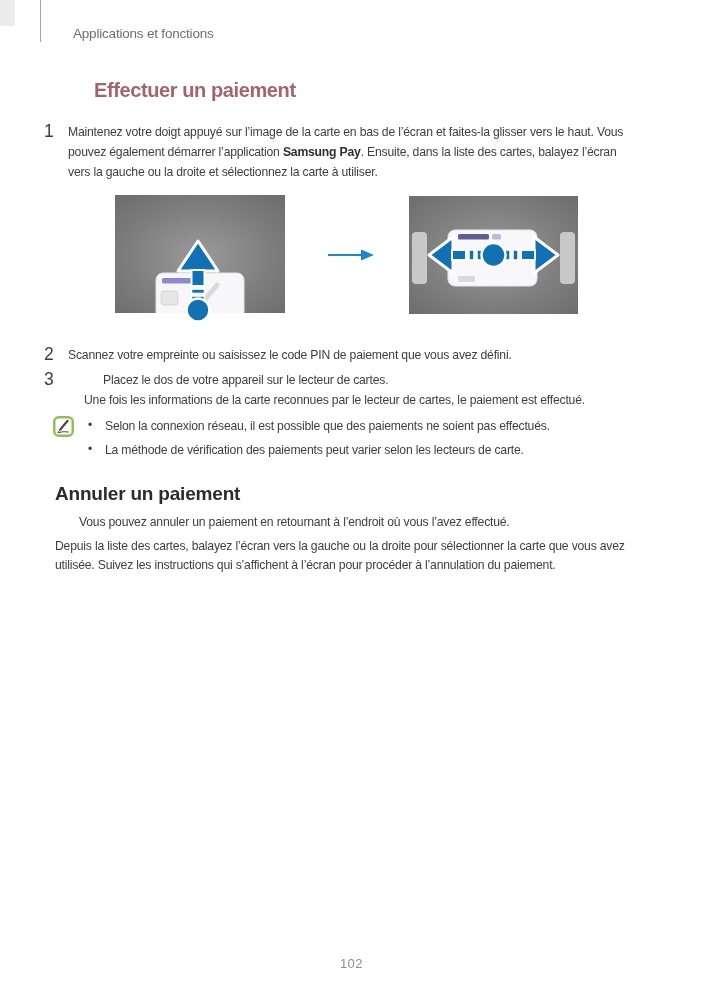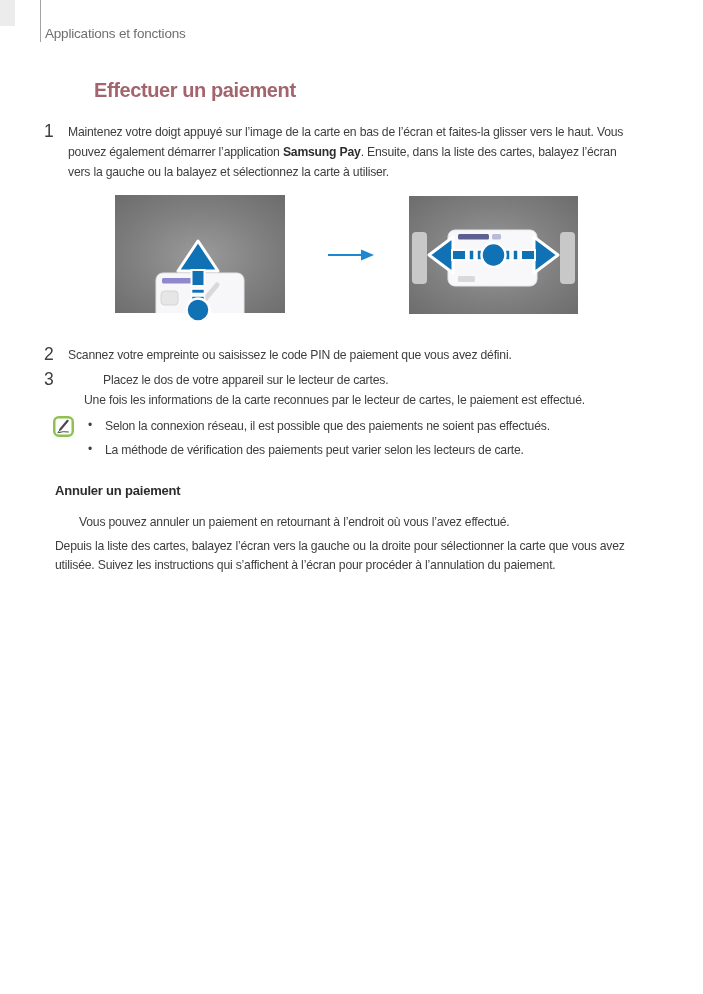--- a/index.html
+++ b/index.html
@@ -4,24 +4,24 @@
 <style>
   html,body { margin:0; padding:0; background:#ffffff; }
   .page {
     position:relative; width:703px; height:994px; background:#ffffff;
     font-family:"Liberation Sans","DejaVu Sans",sans-serif; overflow:hidden;
   }
   .abs { position:absolute; }
 
   .corner-shade { left:0; top:0; width:15px; height:26px; background:#ececec; }
   .header-rule { left:40px; top:0; width:1px; height:42px; background:#a3a3a3; }
-  .header-text { left:45px; top:26px; font-size:13.5px; color:#6f6f6f; letter-spacing:-0.2px; white-space:nowrap; }
+  .header-text { left:73px; top:26px; font-size:13.5px; color:#6f6f6f; letter-spacing:-0.2px; white-space:nowrap; }
 
   .h1 { left:55px; top:79px; font-size:20px; font-weight:bold; color:#a3646e; letter-spacing:-0.4px; white-space:nowrap;margin-left:39px; }
-  .h2 { left:55px; top:483px; font-size:13px; font-weight:bold; color:#2c2c2c; letter-spacing:-0.2px; white-space:nowrap; }
+  .h2 { left:55px; top:483px; font-size:19px; font-weight:bold; color:#2c2c2c; letter-spacing:-0.2px; white-space:nowrap; }
 
   .body-text { font-size:12.2px; color:#3e3e3e; letter-spacing:-0.2px; white-space:nowrap; line-height:20px; }
   .step-num { font-size:17.5px; color:#3e3e3e; font-weight:400; }
   b.inline-bold { font-weight:bold; color:#2e2e2e; }
 
   .bullet-dot { font-size:12px; color:#3e3e3e; }
 
   .footer { left:0; top:956px; width:703px; text-align:center; font-size:13px; color:#8f8f8f; letter-spacing:0.5px; }
 
   svg { display:block; }
@@ -34,21 +34,21 @@
   <div class="abs corner-shade"></div>
   <div class="abs header-rule"></div>
   <div class="abs header-text">Applications et fonctions</div>
 
   <div class="abs h1">Effectuer un paiement</div>
 
   <div class="abs step-num" style="left:44px; top:121px;">1</div>
   <div class="abs body-text" style="left:68px; top:122px;">
     <div>Maintenez votre doigt appuyé sur l’image de la carte en bas de l’écran et faites-la glisser vers le haut. Vous</div>
     <div><span>pouvez également démarrer l’application </span><b class="inline-bold">Samsung Pay</b><span>. Ensuite, dans la liste des cartes, balayez l’écran</span></div>
-    <div>vers la gauche ou la balayez et sélectionnez la carte à utiliser.</div>
+    <div>vers la gauche ou la droite et sélectionnez la carte à utiliser.</div>
   </div>
 
   <div class="abs" style="left:115px; top:195px;">
     <svg width="170" height="132" viewBox="0 0 170 132">
       <defs>
         <radialGradient id="gGrayL" cx="50%" cy="52%" r="70%">
           <stop offset="0%" stop-color="#9b9b9b"></stop>
           <stop offset="55%" stop-color="#808080"></stop>
           <stop offset="100%" stop-color="#6d6d6d"></stop>
         </radialGradient>
@@ -138,14 +138,15 @@
   <div class="abs bullet-dot" style="left:88px; top:442px;">•</div>
   <div class="abs body-text" style="left:105px; top:440px;">La méthode de vérification des paiements peut varier selon les lecteurs de carte.</div>
 
   <div class="abs h2">Annuler un paiement</div>
   <div class="abs body-text" style="left:55px; top:512px;margin-left:24px;">Vous pouvez annuler un paiement en retournant à l’endroit où vous l’avez effectué.</div>
   <div class="abs body-text" style="left:55px; top:537px; line-height:19px;">
     <div>Depuis la liste des cartes, balayez l’écran vers la gauche ou la droite pour sélectionner la carte que vous avez</div>
     <div>utilisée. Suivez les instructions qui s’affichent à l’écran pour procéder à l’annulation du paiement.</div>
   </div>
 
+  <div class="abs footer">102</div>
 
 </div>
 
 </body></html>

